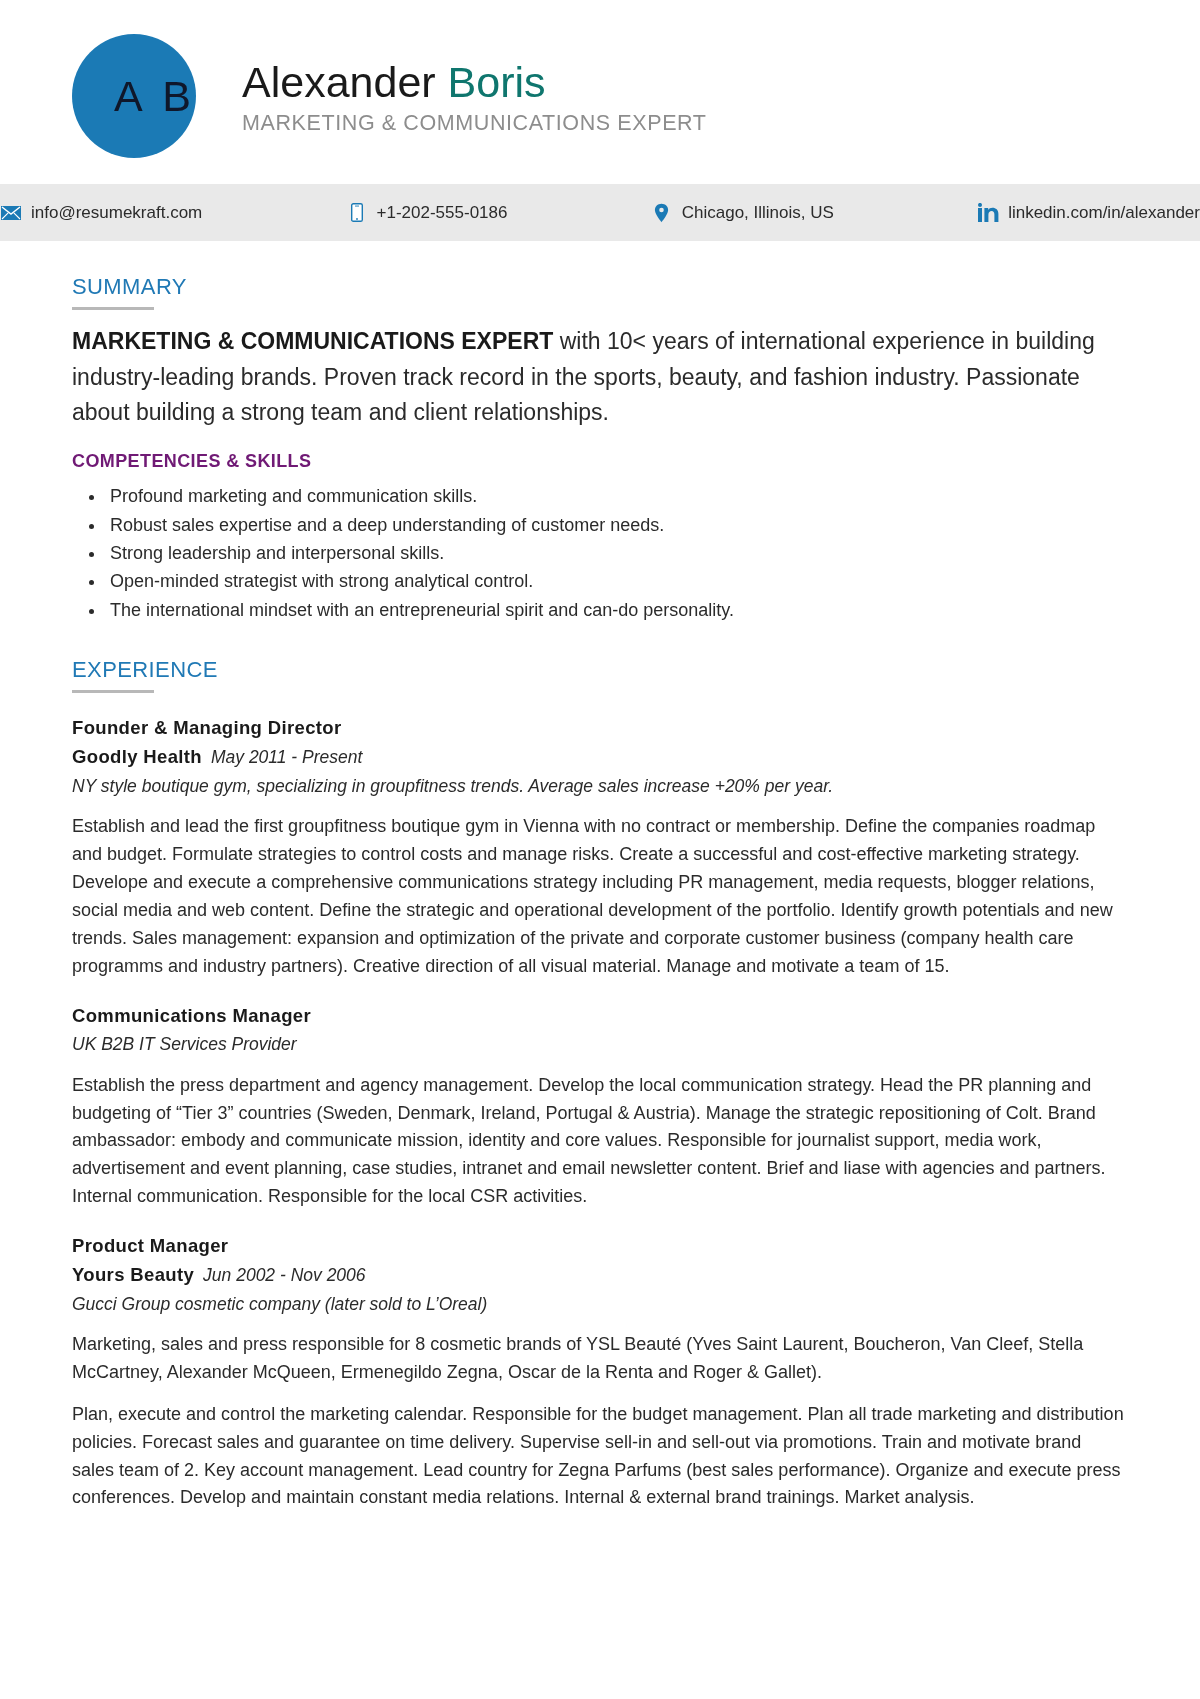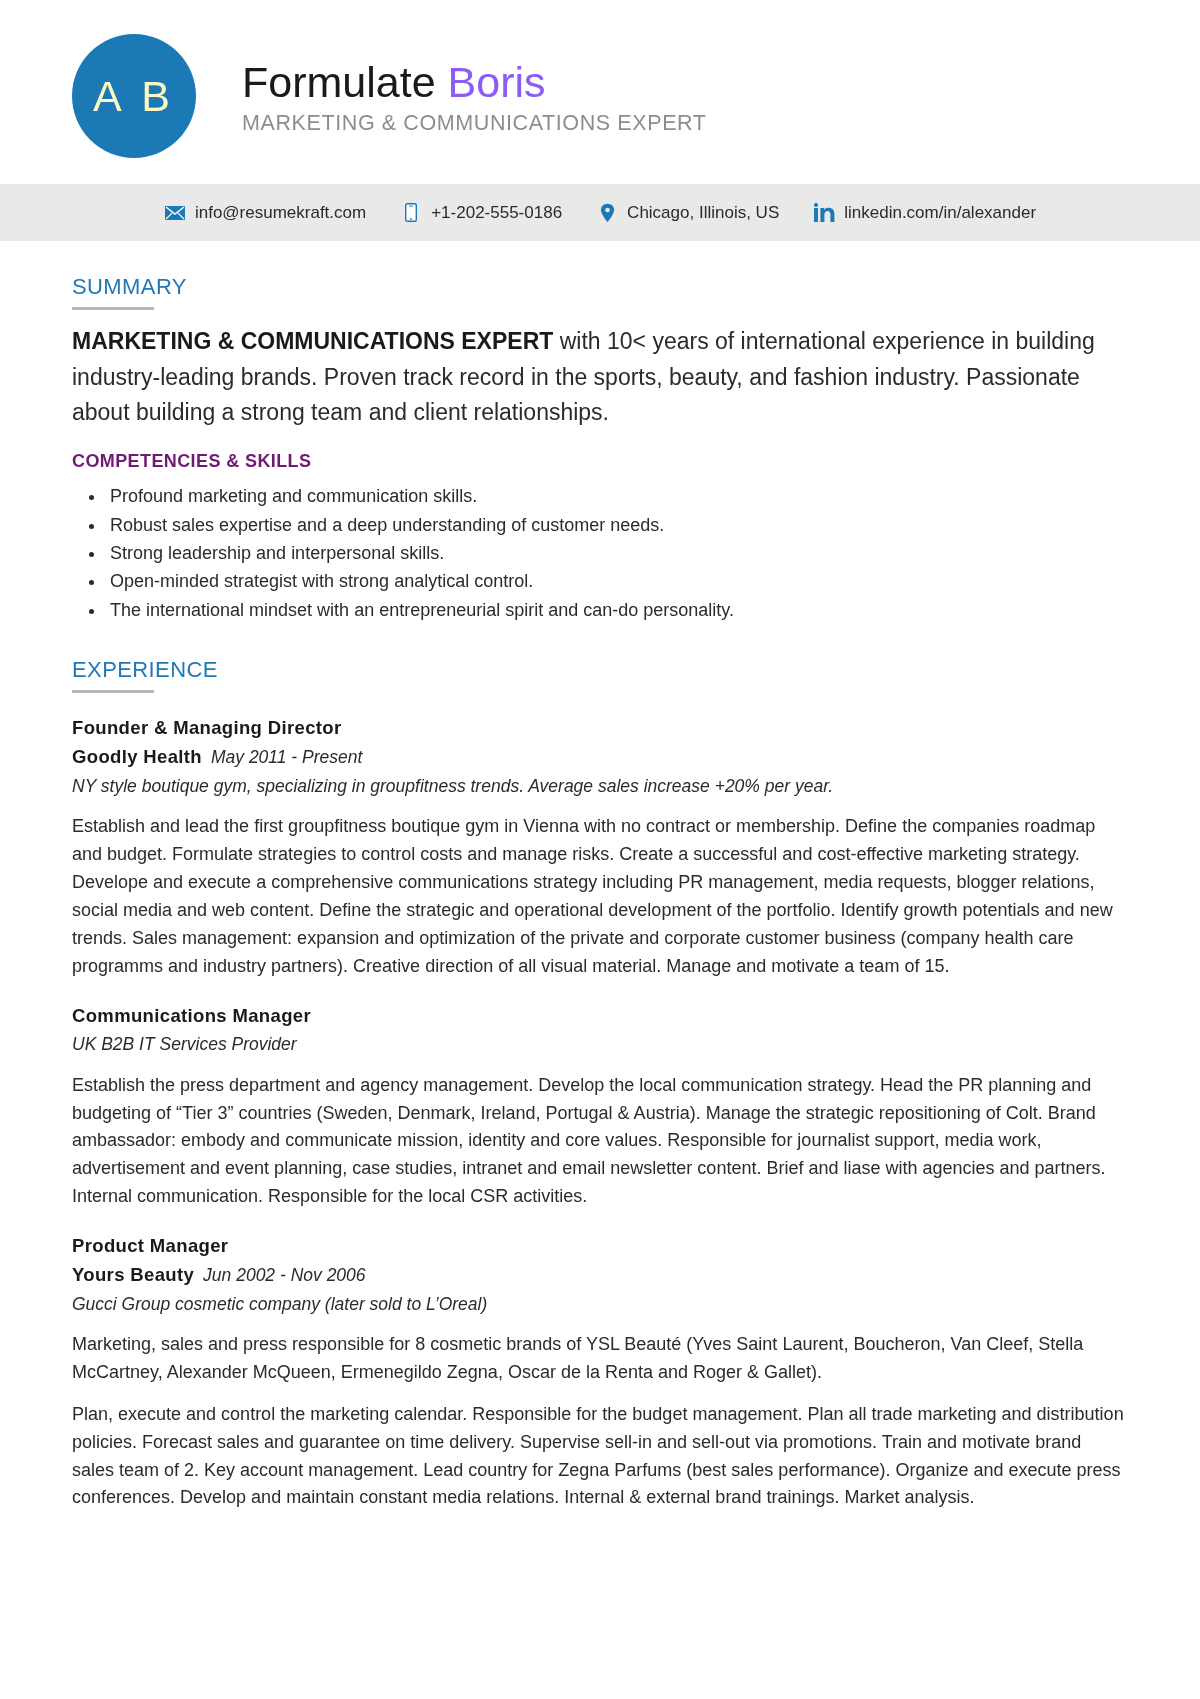--- a/index.html
+++ b/index.html
@@ -24,57 +24,57 @@
   .header {
     display: flex;
     align-items: center;
     padding: 34px 0 26px 72px;
   }
   .avatar {
     width: 124px;
     height: 124px;
     border-radius: 50%;
     background: #1b7ab5;
-    color: #fef9c3;
+    color: #0f172a;
     display: flex;
     align-items: center;
-    justify-content: center;
+    justify-content: flex-end;
     font-size: 43px;
     letter-spacing: 5px;
     font-weight: 400;
     flex: 0 0 auto;
   }
   .name-block {
     margin-left: 46px;
     padding-top: 4px;
   }
   .name-line {
     font-size: 43px;
     line-height: 1.06;
     font-weight: 400;
     white-space: nowrap;
   }
   .name-first { color: #1a1a1a; }
-  .name-last  { color: #8b5cf6; }
+  .name-last  { color: #0f766e; }
   .job-title {
     margin-top: 6px;
     font-size: 21.5px;
     letter-spacing: 0.6px;
     color: #8d8d8d;
     font-weight: 400;
     white-space: nowrap;
   }
 
   
   .contactbar {
     background: #e9e9e9;
     height: 57px;
     display: flex;
     align-items: center;
-    justify-content: center;
+    justify-content: space-between;
     gap: 34px;
   }
   .contact-item {
     display: flex;
     align-items: center;
     font-size: 17px;
     color: #2b2b2b;
     white-space: nowrap;
   }
   .contact-item .ico {
@@ -185,21 +185,21 @@
 <body>
 
 <div class="page">
 
   <div class="header">
     <div class="avatar">
       <span>A B</span>
     </div>
     <div class="name-block">
       <div class="name-line">
-        <span class="name-first">Formulate</span><span> </span><span class="name-last">Boris</span>
+        <span class="name-first">Alexander</span><span> </span><span class="name-last">Boris</span>
       </div>
       <div class="job-title">MARKETING &amp; COMMUNICATIONS EXPERT</div>
     </div>
   </div>
 
   <div class="contactbar">
 
     <div class="contact-item">
       <span class="ico">
         <svg width="20" height="14" viewBox="0 0 20 14" fill="none">

